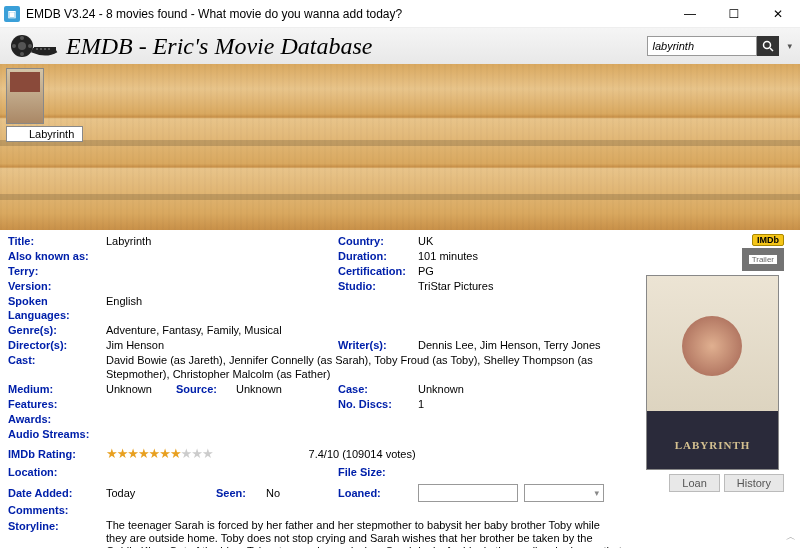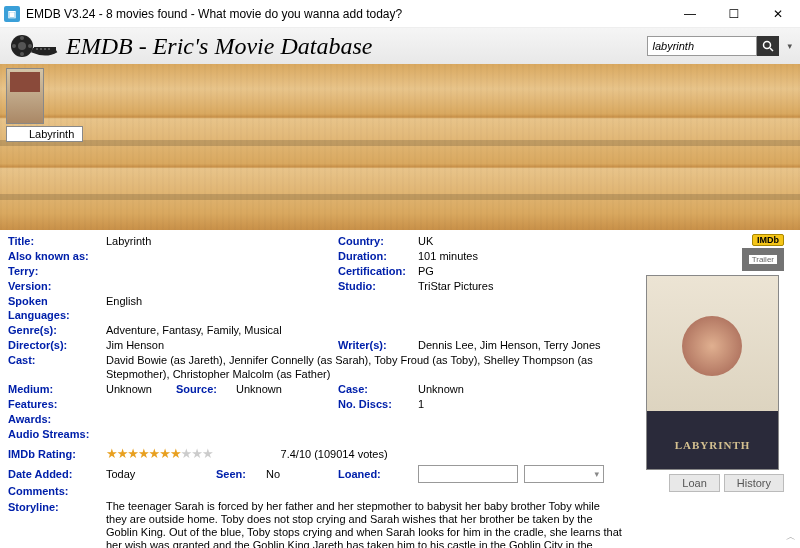--- a/index.html
+++ b/index.html
@@ -29,21 +29,21 @@
 .info { flex: 1; }
 .row { display: flex; margin-bottom: 1px; line-height: 14px; }
 .lbl { color: #0020aa; font-weight: bold; width: 98px; flex-shrink: 0; }
 .val { color: #000; }
 .col2 { display: flex; }
 .colL { flex: 0 0 330px; }
 .colR { flex: 1; }
 .colR .lbl { width: 80px; }
 .stars { color: #e8a020; letter-spacing: -1px; font-size: 13px; }
 .stars .dim { color: #ccc; }
-.rating-text { margin-left: 68px; }
+.rating-text { margin-left: 96px; }
 .loanfield { border:1px solid #999; height:18px; width:100px; margin-right:6px; }
 .loanfield.sel { width:80px; position:relative; }
 .loanfield.sel::after { content:'▾'; position:absolute; right:4px; top:1px; font-size:9px; color:#888; }
 .btn { background: #e8e8e8; border: 1px solid #bbb; padding: 2px 12px; font-size: 11px; color: #555; }
 .storyline { margin-top: 2px; }
 .storyline .val { font-size: 11px; line-height: 13px; }
 .poster-col { width: 138px; flex-shrink:0; }
 .badges { display:flex; flex-direction:column; align-items:flex-end; gap:2px; margin-bottom:4px; }
 .imdb-badge { background: #f5c518; border:1px solid #aa8800; padding: 0 4px; font-size:9px; font-weight:bold; border-radius:2px; }
 .trailer-badge { background:#fff; border:7px solid #737373; padding:0 3px; font-size:8px; color:#666; }
@@ -207,20 +207,34 @@
         <span class="lbl">Audio Streams:</span>
         <span class="val"></span>
       </div>
 
     <div class="row" style="margin-top:6px">
       <span class="lbl">IMDb Rating:</span>
       <span class="stars">★★★★★★★<span class="dim">★★★</span></span>
       <span class="val rating-text">7.4/10  (109014 votes)</span>
     </div>
 
+    <div class="col2" style="margin-top:4px">
+      <div class="colL">
+        <div class="row">
+            <span class="lbl">Location:</span>
+            <span class="val"></span>
+          </div>
+      </div>
+      <div class="colR">
+        <div class="row">
+            <span class="lbl">File Size:</span>
+            <span class="val"></span>
+          </div>
+      </div>
+    </div>
 
     <div class="col2" style="margin-top:4px;align-items:center">
       <div class="colL">
         <div class="row">
             <span class="lbl">Date Added:</span>
             <span class="val" style="width:110px">Today</span>
             <span class="lbl" style="width:50px">Seen:</span>
             <span class="val">No</span>
           </div>
       </div>

